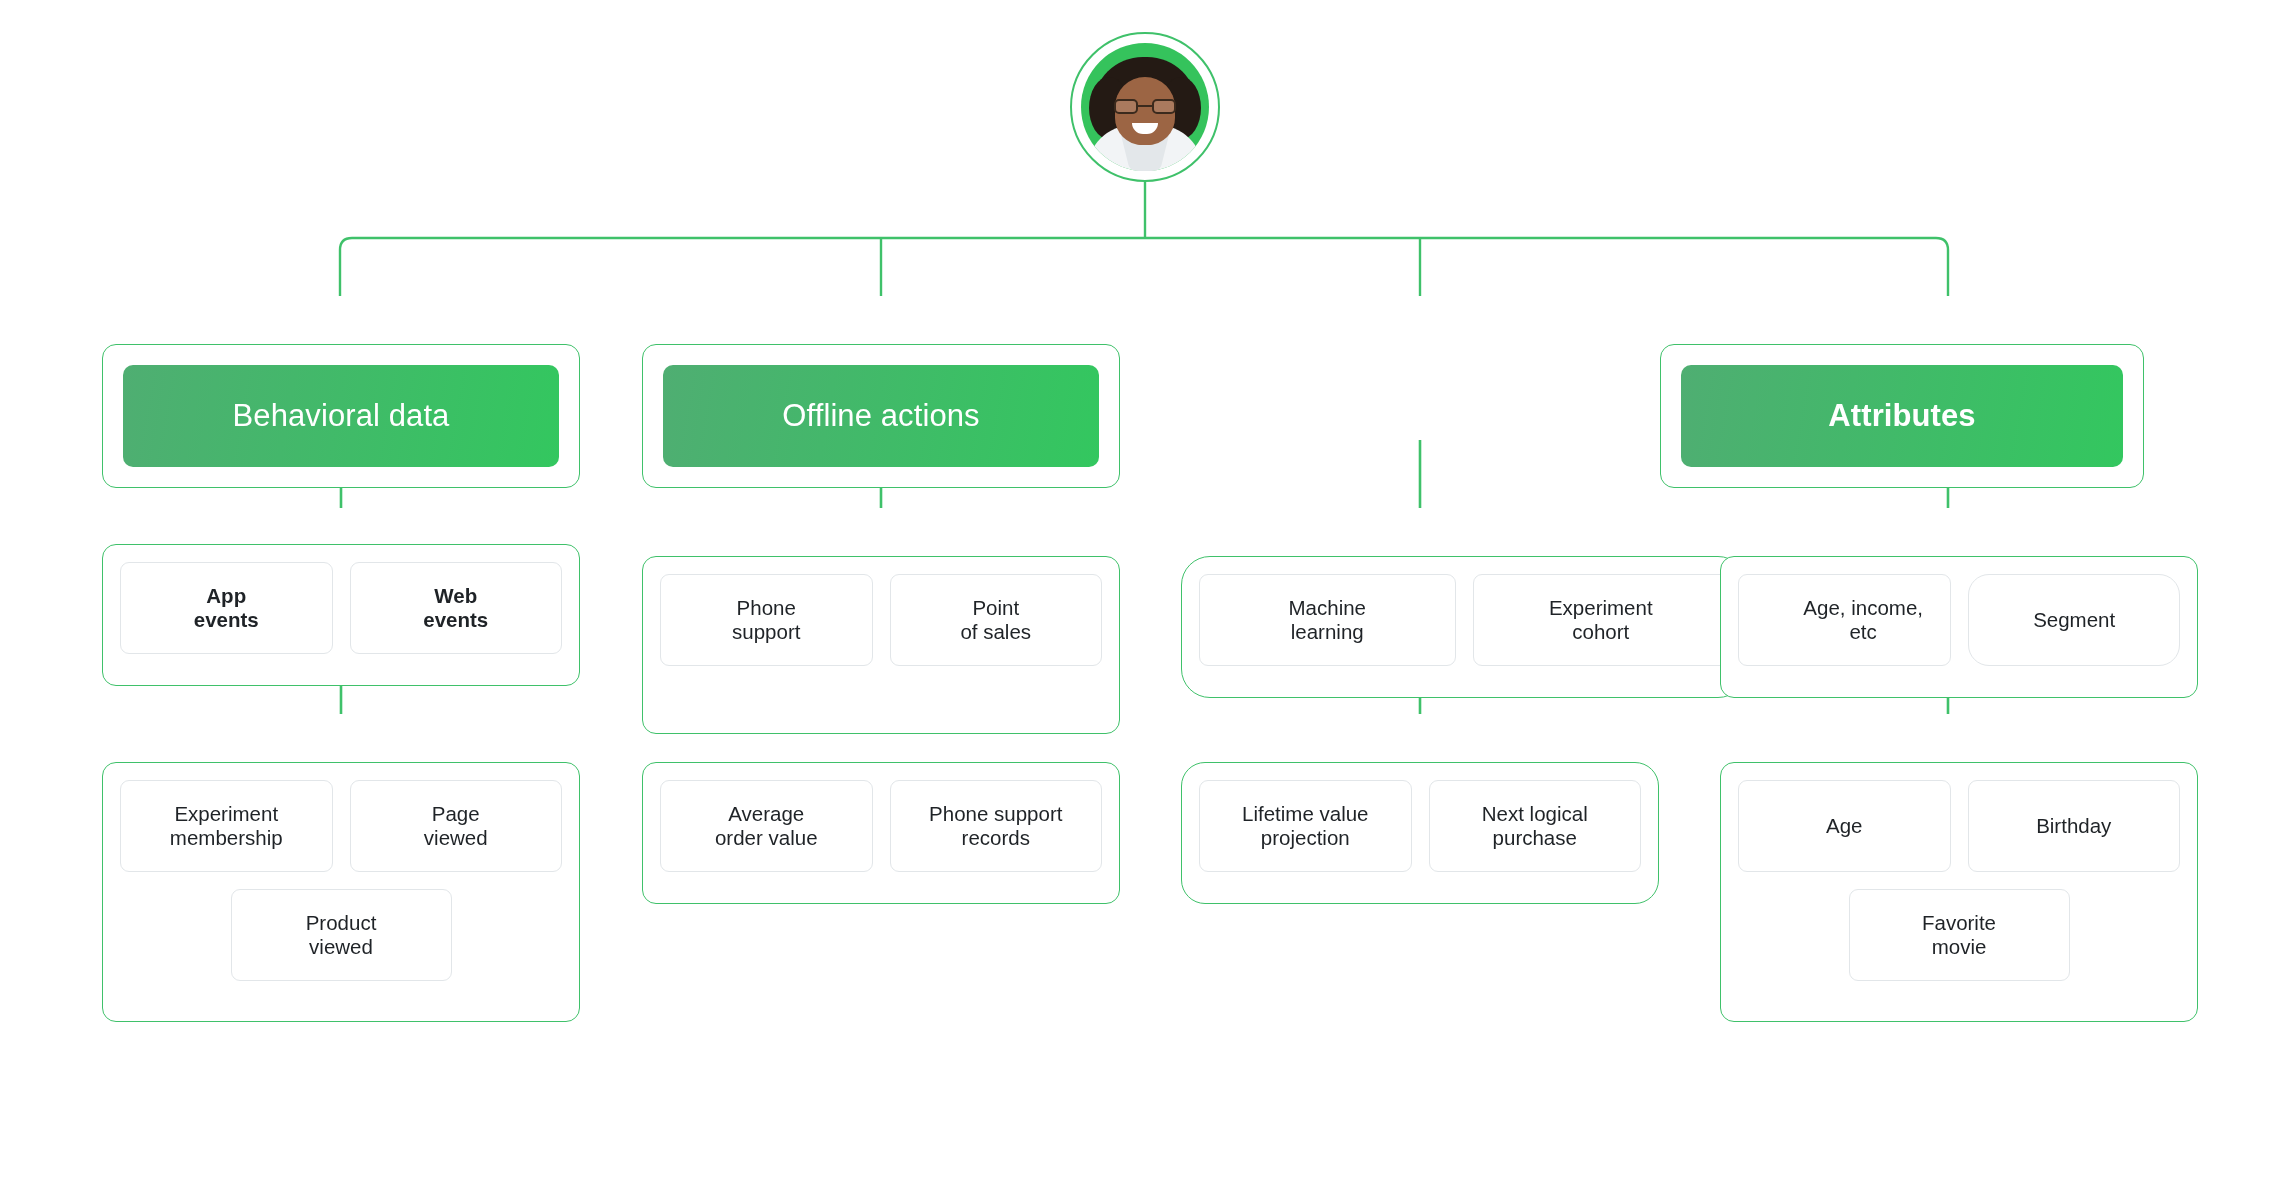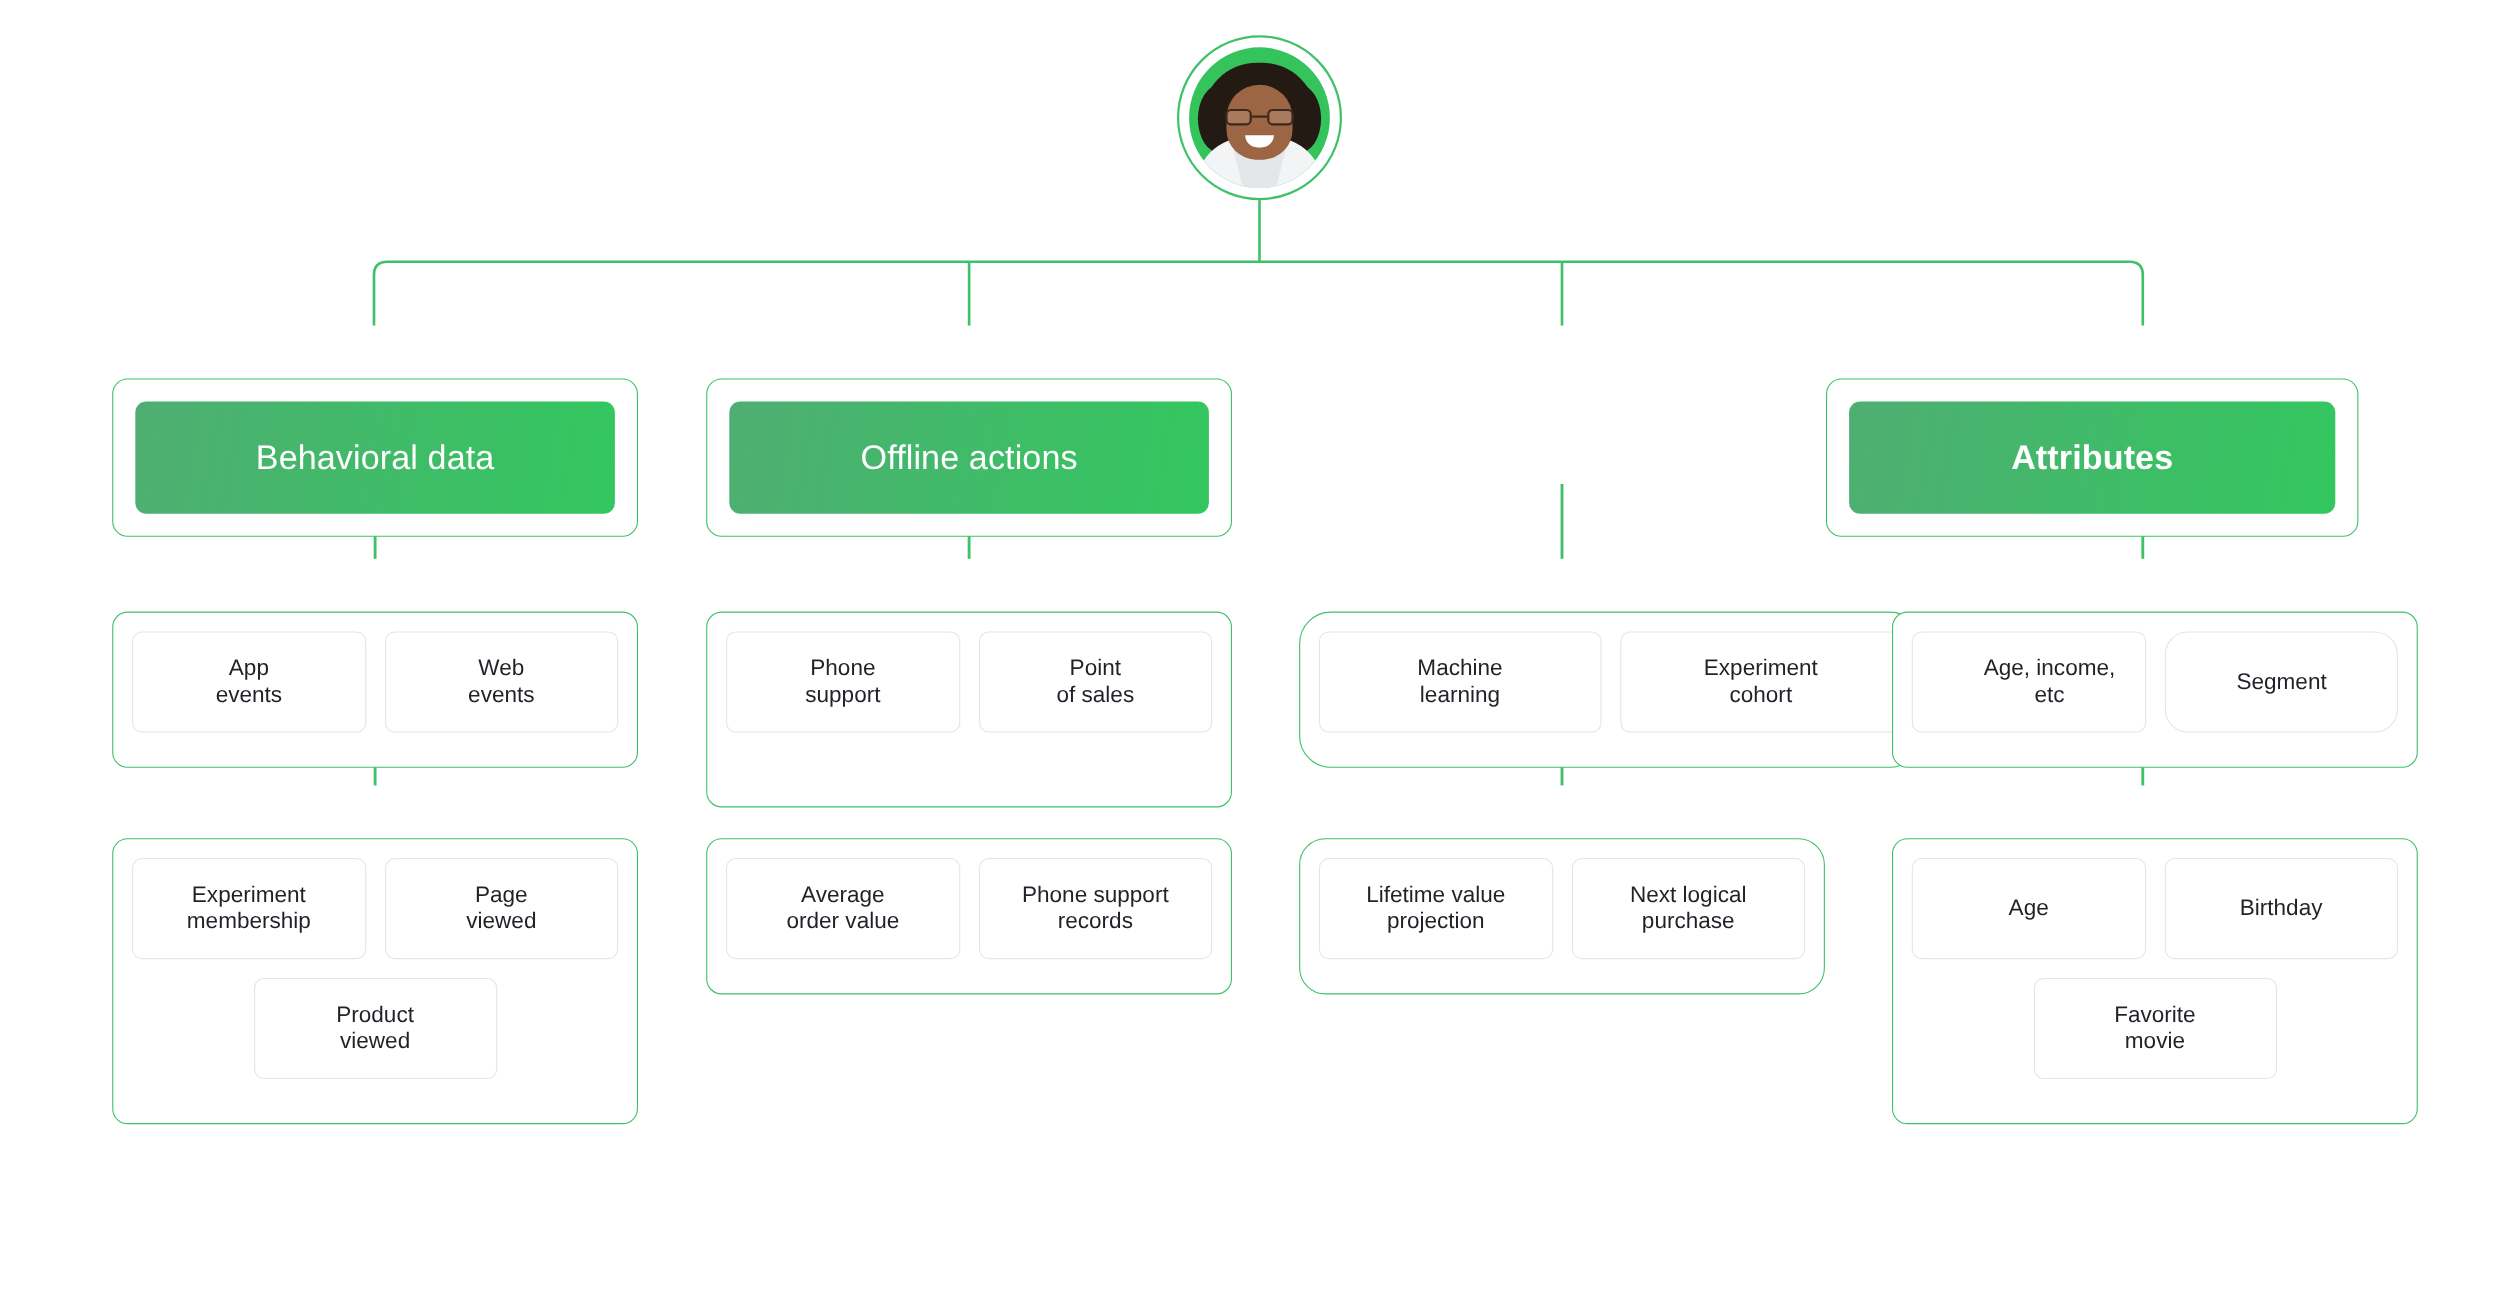--- a/index.html
+++ b/index.html
@@ -253,21 +253,21 @@
       </div>
     </div>
   </div>
 
   <div class="card" style="left:102px; top:296px; width:478px; height:144px;">
     <div class="head-chip">
       <span>Behavioral data</span>
     </div>
   </div>
 
-  <div class="card" style="left:102px; top:508px; width:478px; height:142px;">
+  <div class="card" style="left:102px; top:496px; width:478px; height:142px;font-weight:bold;">
     <div class="leafrow">
       <div class="leaf w-half" style="white-space:pre-line;">App
 events</div>
       <div class="leaf w-half" style="white-space:pre-line;">Web
 events</div>
     </div>
   </div>
 
   <div class="card" style="left:102px; top:714px; width:478px; height:260px;">
     <div class="leafrow">

